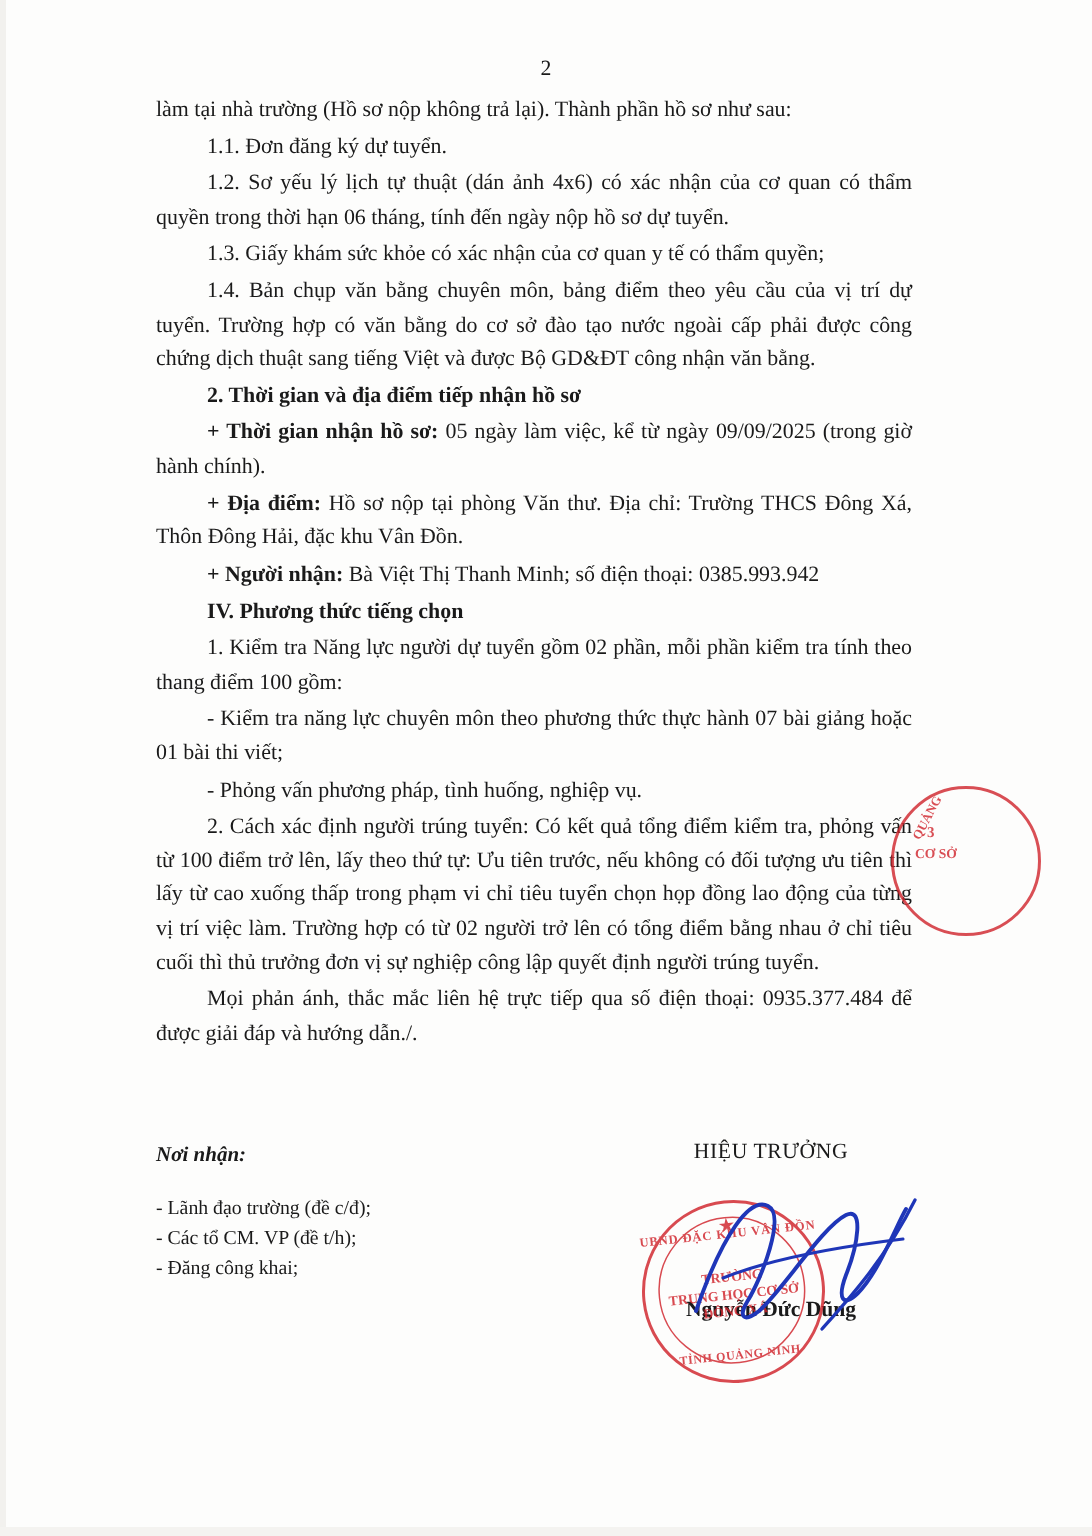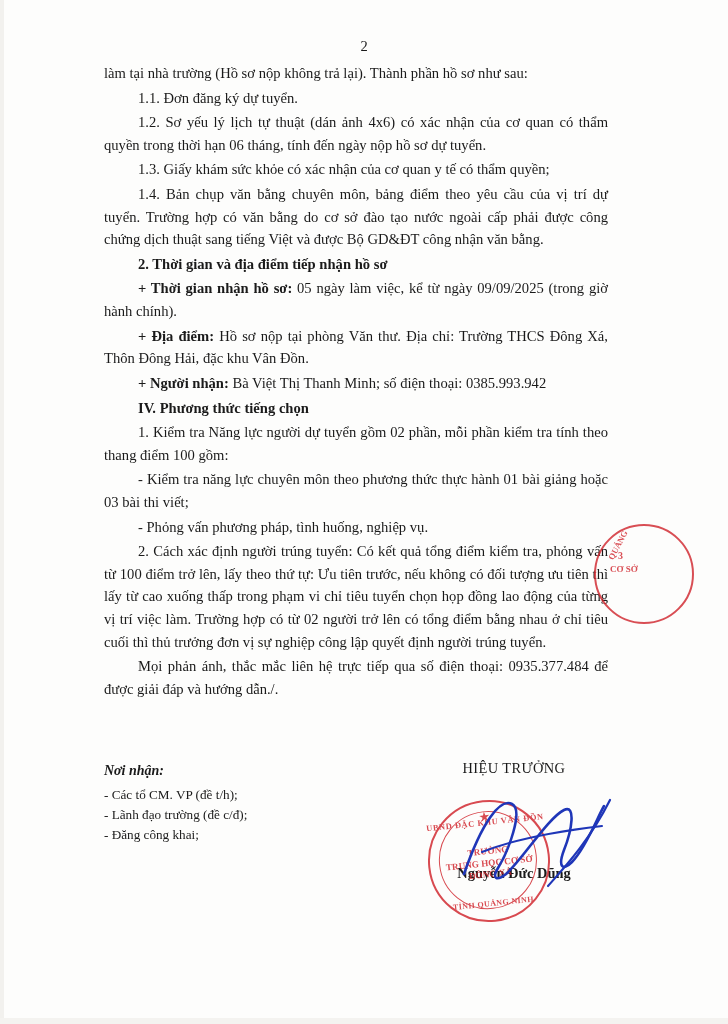--- a/index.html
+++ b/index.html
@@ -66,21 +66,21 @@
   .sig-left {
     position: absolute;
     left: 0;
     top: 0;
     width: 240px;
     line-height: 1.5;
   }
   .sig-left .title {
     font-weight: bold;
     font-style: italic;
-    margin-bottom: 4px;
+    margin-bottom: 14px;
   }
   .sig-left div.item {
     font-size: 13.2px;
   }
   .sig-right {
     position: absolute;
     left: 300px;
     top: 0;
     width: 220px;
     text-align: center;
@@ -239,42 +239,42 @@
     <p class="para ind"><span class="b">+ Thời gian nhận hồ sơ:</span><span> 05 ngày làm việc, kể từ ngày 09/09/2025 (trong giờ hành chính).</span></p>
 
     <p class="para ind"><span class="b">+ Địa điểm:</span><span> Hồ sơ nộp tại phòng Văn thư. Địa chỉ: Trường THCS Đông Xá, Thôn Đông Hải, đặc khu Vân Đồn.</span></p>
 
     <p class="para ind"><span class="b">+ Người nhận:</span><span> Bà Việt Thị Thanh Minh; số điện thoại: 0385.993.942</span></p>
 
     <p class="para heading">IV. Phương thức tiếng chọn</p>
 
     <p class="para ind">1. Kiểm tra Năng lực người dự tuyển gồm 02 phần, mỗi phần kiểm tra tính theo thang điểm 100 gồm:</p>
 
-    <p class="para ind">- Kiểm tra năng lực chuyên môn theo phương thức thực hành 01 bài giảng hoặc 03 bài thi viết;</p>
+    <p class="para ind">- Kiểm tra năng lực chuyên môn theo phương thức thực hành 07 bài giảng hoặc 01 bài thi viết;</p>
 
     <p class="para ind">- Phỏng vấn phương pháp, tình huống, nghiệp vụ.</p>
 
     <p class="para ind">2. Cách xác định người trúng tuyển: Có kết quả tổng điểm kiểm tra, phỏng vấn từ 100 điểm trở lên, lấy theo thứ tự: Ưu tiên trước, nếu không có đối tượng ưu tiên thì lấy từ cao xuống thấp trong phạm vi chỉ tiêu tuyển chọn họp đồng lao động của từng vị trí việc làm. Trường hợp có từ 02 người trở lên có tổng điểm bằng nhau ở chỉ tiêu cuối thì thủ trưởng đơn vị sự nghiệp công lập quyết định người trúng tuyển.</p>
 
     <p class="para ind">Mọi phản ánh, thắc mắc liên hệ trực tiếp qua số điện thoại: 0935.377.484 để được giải đáp và hướng dẫn./.</p>
 
   </div>
 
   <div class="stamp-edge">
     <div class="t1">QUẢNG</div>
     <div class="num">3</div>
     <div class="t2">CƠ SỞ</div>
   </div>
 
   <div class="sig-wrap">
 
     <div class="sig-left">
       <div class="title">Nơi nhận:</div>
+      <div class="item">- Lãnh đạo trường (đề c/đ);</div>
       <div class="item">- Các tổ CM. VP (đề t/h);</div>
-      <div class="item">- Lãnh đạo trường (đề c/đ);</div>
       <div class="item">- Đăng công khai;</div>
     </div>
 
     <div class="sig-right">
       <div class="role">HIỆU TRƯỞNG</div>
       <div class="name">Nguyễn Đức Dũng</div>
     </div>
 
   </div>
 

